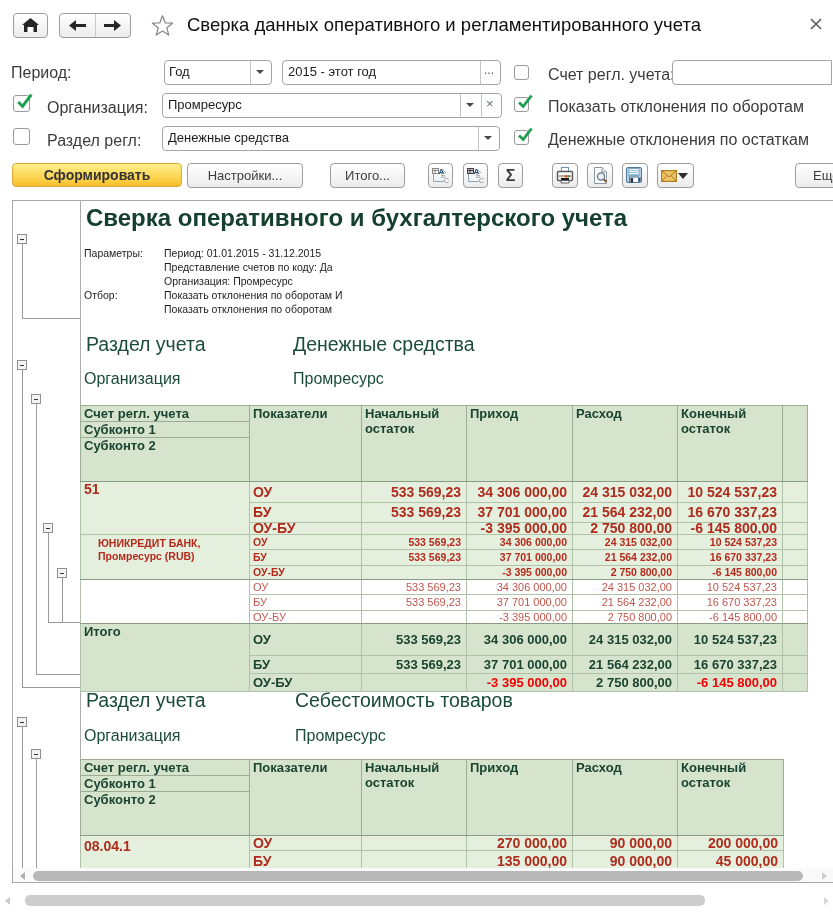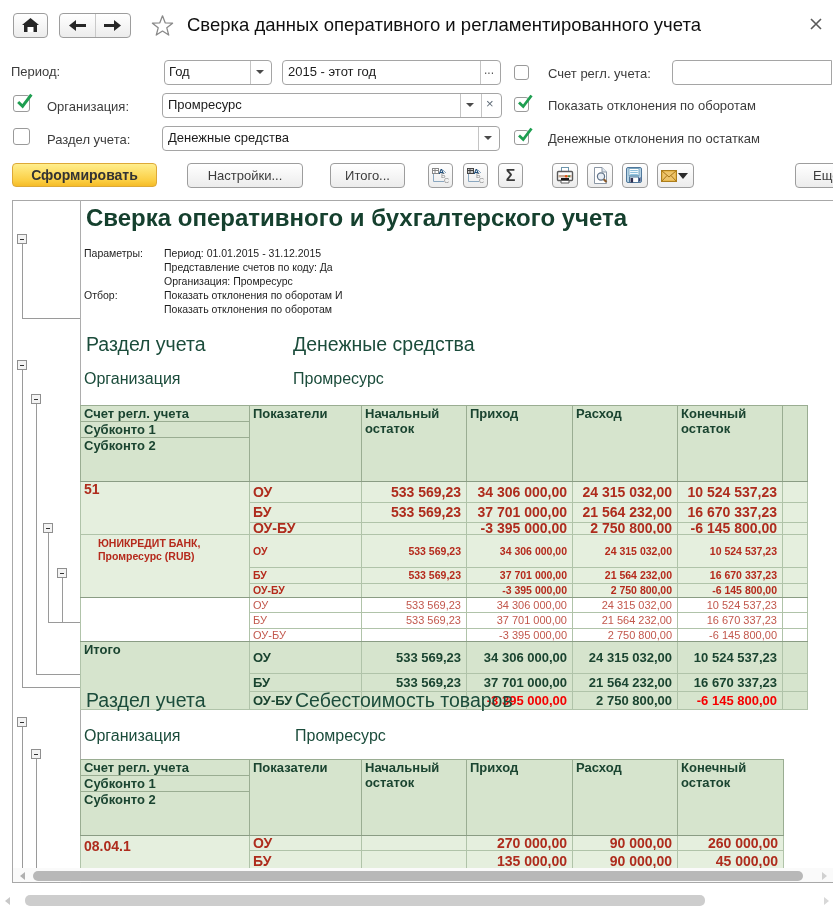--- a/index.html
+++ b/index.html
@@ -1,20 +1,20 @@
 <!DOCTYPE html>
 <html><head><meta charset="utf-8">
 <style>
 html,body{margin:0;padding:0;}
 body{width:833px;height:913px;background:#fff;font-family:"Liberation Sans",sans-serif;position:relative;overflow:hidden;}
 .abs{position:absolute;}
 .btn{position:absolute;border:1px solid #9d9d9d;border-radius:4px;background:linear-gradient(#ffffff,#ececec);box-sizing:border-box;}
 .combo{position:absolute;border:1px solid #a5a5a5;border-radius:4px;background:#fff;box-sizing:border-box;font-size:13px;color:#1c1c1c;}
 .cb{position:absolute;width:15px;height:15px;border:1px solid #9a9a9a;border-radius:3px;background:#fff;box-sizing:border-box;}
-.lbl{position:absolute;font-size:13px;color:#3c3c3c;white-space:nowrap;}
+.lbl{position:absolute;font-size:16px;color:#3c3c3c;white-space:nowrap;}
 .arrow-dn{position:absolute;width:0;height:0;border-left:4px solid transparent;border-right:4px solid transparent;border-top:4px solid #4a4a4a;}
 .tick{position:absolute;}
 </style></head>
 <body>
 
 <div class="btn" style="left:13px;top:13px;width:35px;height:25px;">
   <svg width="33" height="23" viewBox="0 0 33 23">
       <path d="M16.5 4 L25 11 L23 11 L23 18 L10 18 L10 11 L8 11 Z" fill="#262626"></path>
       <rect x="13.5" y="13" width="6" height="5" fill="#fff"></rect>
     </svg>
@@ -59,32 +59,32 @@
 <div class="arrow-dn" style="left:466px;top:103px;"></div>
 <div class="abs" style="left:481px;top:94px;width:1px;height:23px;background:#c4c4c4;"></div>
 <div class="abs" style="left:486px;top:96px;font-size:13px;color:#5f6b77;">×</div>
 <div class="cb" style="left:514px;top:97px;"></div>
 <svg class="tick" style="left:516px;top:93px;" width="18" height="18" viewBox="0 0 18 18">
     <path d="M3 9.5 L7.2 13.5 L15.5 2.5" stroke="#1e9e50" stroke-width="2.8" fill="none"></path>
   </svg>
 <div class="lbl" style="left:548px;top:98px;">Показать отклонения по оборотам</div>
 
 <div class="cb" style="left:13px;top:128px;width:17px;height:17px;"></div>
-<div class="lbl" style="left:47px;top:132px;">Раздел учета:</div>
+<div class="lbl" style="left:47px;top:132px;">Раздел регл:</div>
 <div class="combo" style="left:162px;top:126px;width:338px;height:25px;"></div>
 <div class="abs" style="left:168px;top:130px;font-size:13px;color:#1c1c1c;">Денежные средства</div>
 <div class="abs" style="left:478px;top:127px;width:1px;height:23px;background:#c4c4c4;"></div>
 <div class="arrow-dn" style="left:484px;top:136px;"></div>
 <div class="cb" style="left:514px;top:130px;"></div>
 <svg class="tick" style="left:516px;top:126px;" width="18" height="18" viewBox="0 0 18 18">
     <path d="M3 9.5 L7.2 13.5 L15.5 2.5" stroke="#1e9e50" stroke-width="2.8" fill="none"></path>
   </svg>
 <div class="lbl" style="left:548px;top:131px;">Денежные отклонения по остаткам</div>
 
-<div class="abs" style="left:12px;top:163px;width:145px;height:24px;border:1px solid #dda938;border-radius:4px;background:linear-gradient(#ffee8d,#fbce43 75%,#f5bc28);box-sizing:border-box;text-align:center;font-size:14px;font-weight:bold;color:#333;line-height:22px;">Сформировать</div>
+<div class="abs" style="left:12px;top:163px;width:170px;height:24px;border:1px solid #dda938;border-radius:4px;background:linear-gradient(#ffee8d,#fbce43 75%,#f5bc28);box-sizing:border-box;text-align:center;font-size:14px;font-weight:bold;color:#333;line-height:22px;">Сформировать</div>
 <div class="btn" style="left:187px;top:163px;width:116px;height:25px;text-align:center;font-size:13px;color:#3c3c3c;line-height:23px;">Настройки...</div>
 <div class="btn" style="left:330px;top:163px;width:75px;height:25px;text-align:center;font-size:13px;color:#3c3c3c;line-height:23px;">Итого...</div>
 
 <div class="btn" style="left:428px;top:163px;width:25px;height:25px;"></div>
 <div class="btn" style="left:463px;top:163px;width:25px;height:25px;"></div>
 <div class="btn" style="left:498px;top:163px;width:25px;height:25px;text-align:center;"><span style="font-size:16px;font-weight:bold;color:#3a3a3a;line-height:23px;">Σ</span></div>
 <div class="btn" style="left:552px;top:163px;width:26px;height:25px;"></div>
 <div class="btn" style="left:587px;top:163px;width:26px;height:25px;"></div>
 <div class="btn" style="left:622px;top:163px;width:26px;height:25px;"></div>
 <div class="btn" style="left:657px;top:163px;width:37px;height:25px;"></div>
@@ -245,21 +245,21 @@
         <td class="g1"></td>
       </tr>
 <tr style="height:12px">
         <td class="g1 ind f51">ОУ-БУ</td>
         <td class="g1 num f51"></td>
         <td class="g1 num f51">-3 395 000,00</td>
         <td class="g1 num f51">2 750 800,00</td>
         <td class="g1 num f51">-6 145 800,00</td>
         <td class="g1"></td>
       </tr>
-<tr style="height:33px">
+<tr style="height:15px">
         <td class="g1 c1 f2 bdk" rowspan="3" style="padding-left:17px;line-height:13px;padding-top:2px;">ЮНИКРЕДИТ БАНК,<br>Промресурс (RUB)</td>
         <td class="g1 ind f2">ОУ</td>
         <td class="g1 num f2">533 569,23</td>
         <td class="g1 num f2">34 306 000,00</td>
         <td class="g1 num f2">24 315 032,00</td>
         <td class="g1 num f2">10 524 537,23</td>
         <td class="g1"></td>
       </tr>
 <tr style="height:16px">
         <td class="g1 ind f2">БУ</td>
@@ -358,21 +358,21 @@
       </tr>
 <tr style="height:44px">
         <td class="hd bdk">Субконто 2</td>
       </tr>
 <tr style="height:15px">
         <td class="g1 c1 f51" rowspan="2" style="padding-top:5px;">08.04.1</td>
         <td class="g1 ind f51">ОУ</td>
         <td class="g1 num f51"></td>
         <td class="g1 num f51">270 000,00</td>
         <td class="g1 num f51">90 000,00</td>
-        <td class="g1 num f51">260 000,00</td>
+        <td class="g1 num f51">200 000,00</td>
       </tr>
 <tr style="height:22px">
         <td class="g1 ind f51">БУ</td>
         <td class="g1 num f51"></td>
         <td class="g1 num f51">135 000,00</td>
         <td class="g1 num f51">90 000,00</td>
         <td class="g1 num f51">45 000,00</td>
       </tr>
 </tbody>
   </table>

